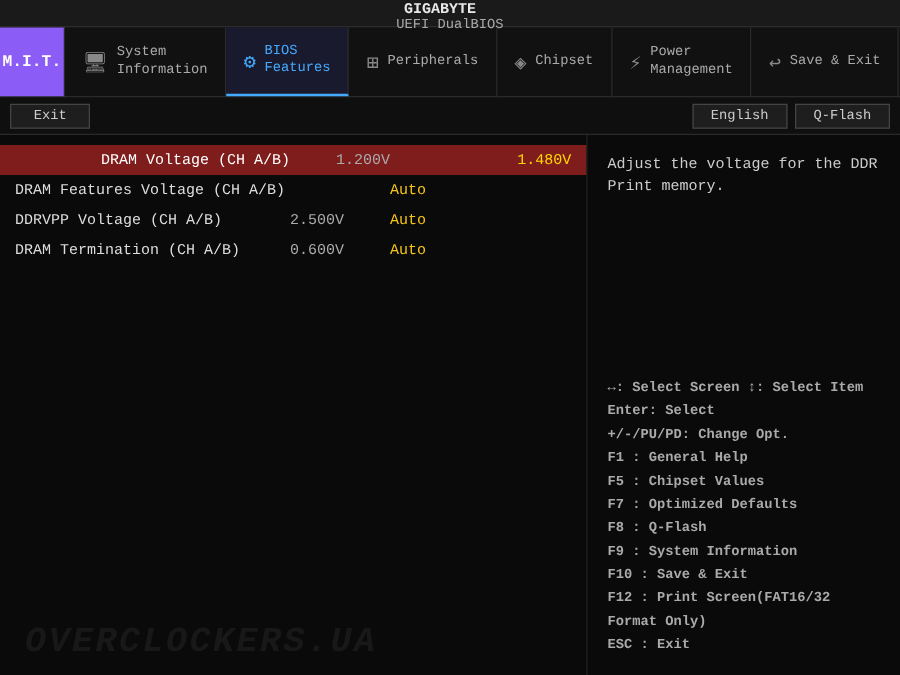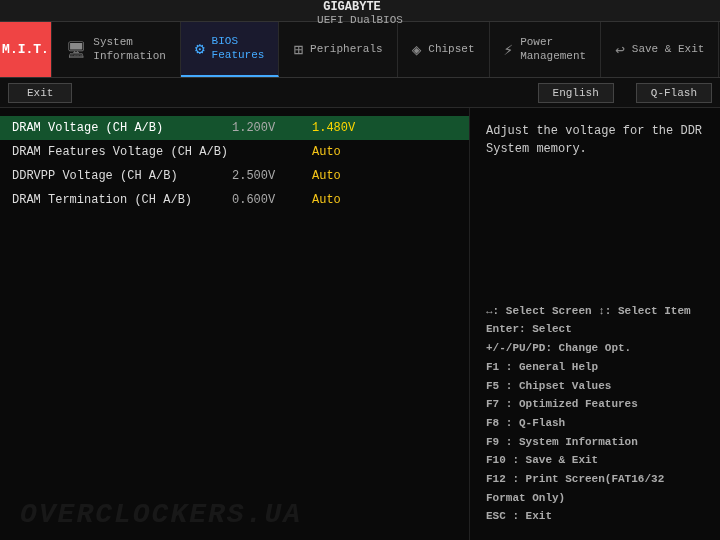--- a/index.html
+++ b/index.html
@@ -66,21 +66,21 @@
     }
     .nav-item.active .nav-icon { color: #4af; }
     .nav-item .nav-label {
       line-height: 1.2;
     }
 
     #mit-btn {
       display: flex;
       align-items: center;
       justify-content: center;
-      background: #ef4444;
+      background: #8b5cf6;
       width: 52px;
       min-width: 52px;
       cursor: pointer;
       color: #fff;
       font-weight: bold;
       font-size: 13px;
       border-right: 1px solid #2a2a2a;
     }
 
     
@@ -98,21 +98,21 @@
       border: 1px solid #444;
       color: #ccc;
       padding: 3px 18px;
       font-size: 11px;
       cursor: pointer;
       font-family: 'Courier New', monospace;
     }
     #toolbar-right {
       margin-left: auto;
       display: flex;
-      gap: 22px;
+      gap: 6px;
     }
     #lang-btn, #qflash-btn {
       background: #1e1e1e;
       border: 1px solid #444;
       color: #ccc;
       padding: 3px 14px;
       font-size: 11px;
       cursor: pointer;
       font-family: 'Courier New', monospace;
     }
@@ -130,21 +130,22 @@
       border-right: 1px solid #222;
     }
 
     .setting-row {
       display: flex;
       align-items: center;
       padding: 5px 12px;
       font-size: 12px;
     }
     .setting-row.highlighted {
-      background: #14532d;
+      background: #7f1d1d;
+      text-align: right;
     }
     .setting-row .setting-name {
       flex: 0 0 220px;
       color: #ddd;
     }
     .setting-row.highlighted .setting-name {
       color: #fff;
     }
     .setting-row .setting-value1 {
       flex: 0 0 80px;
@@ -265,29 +266,29 @@
         <span class="setting-value1">2.500V</span>
         <span class="setting-value2">Auto</span>
       </div>
       <div class="setting-row">
         <span class="setting-name">DRAM Termination  (CH A/B)</span>
         <span class="setting-value1">0.600V</span>
         <span class="setting-value2">Auto</span>
       </div>
     </div>
   <div id="right-panel">
-    <div id="description-box">Adjust the voltage for the DDR System memory.</div>
+    <div id="description-box">Adjust the voltage for the DDR Print memory.</div>
     <div id="help-section">
 
     <div>↔: Select Screen  ↕: Select Item</div>
         <div>Enter: Select</div>
         <div>+/-/PU/PD: Change Opt.</div>
         <div>F1  : General Help</div>
         <div>F5  : Chipset Values</div>
-        <div>F7  : Optimized Features</div>
+        <div>F7  : Optimized Defaults</div>
         <div>F8  : Q-Flash</div>
         <div>F9  : System Information</div>
         <div>F10 : Save &amp; Exit</div>
         <div>F12 : Print Screen(FAT16/32 Format Only)</div>
         <div>ESC : Exit</div>
       </div>
   </div>
 </div>
 
 <div id="watermark">OVERCLOCKERS.UA</div>

